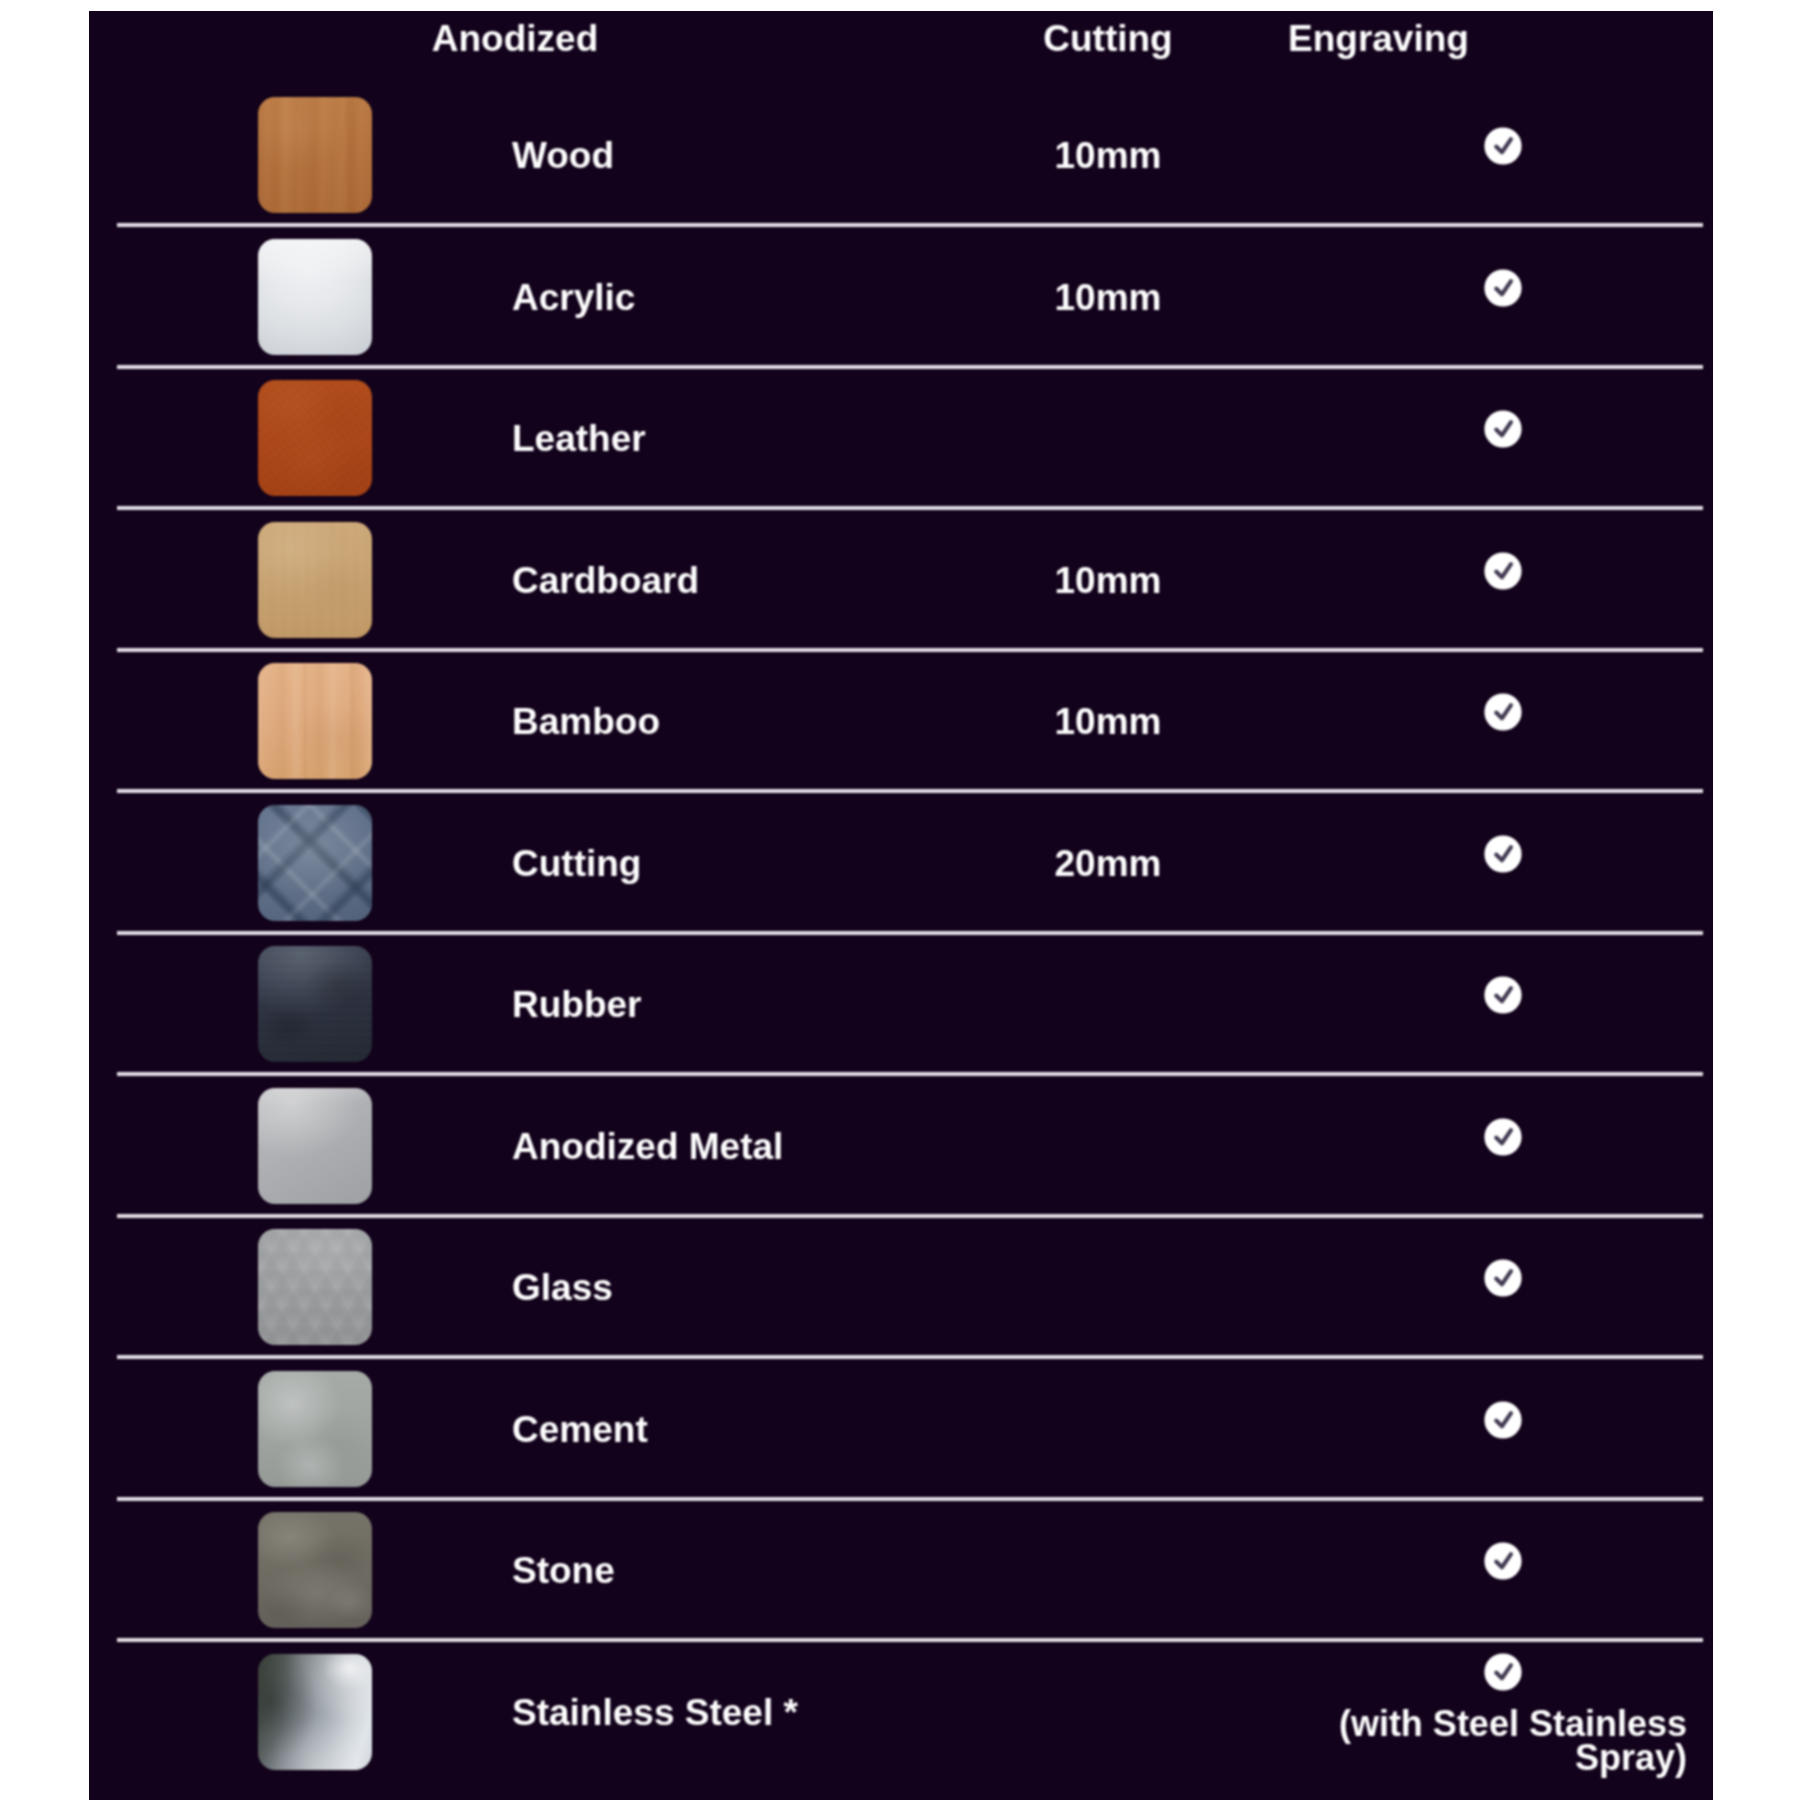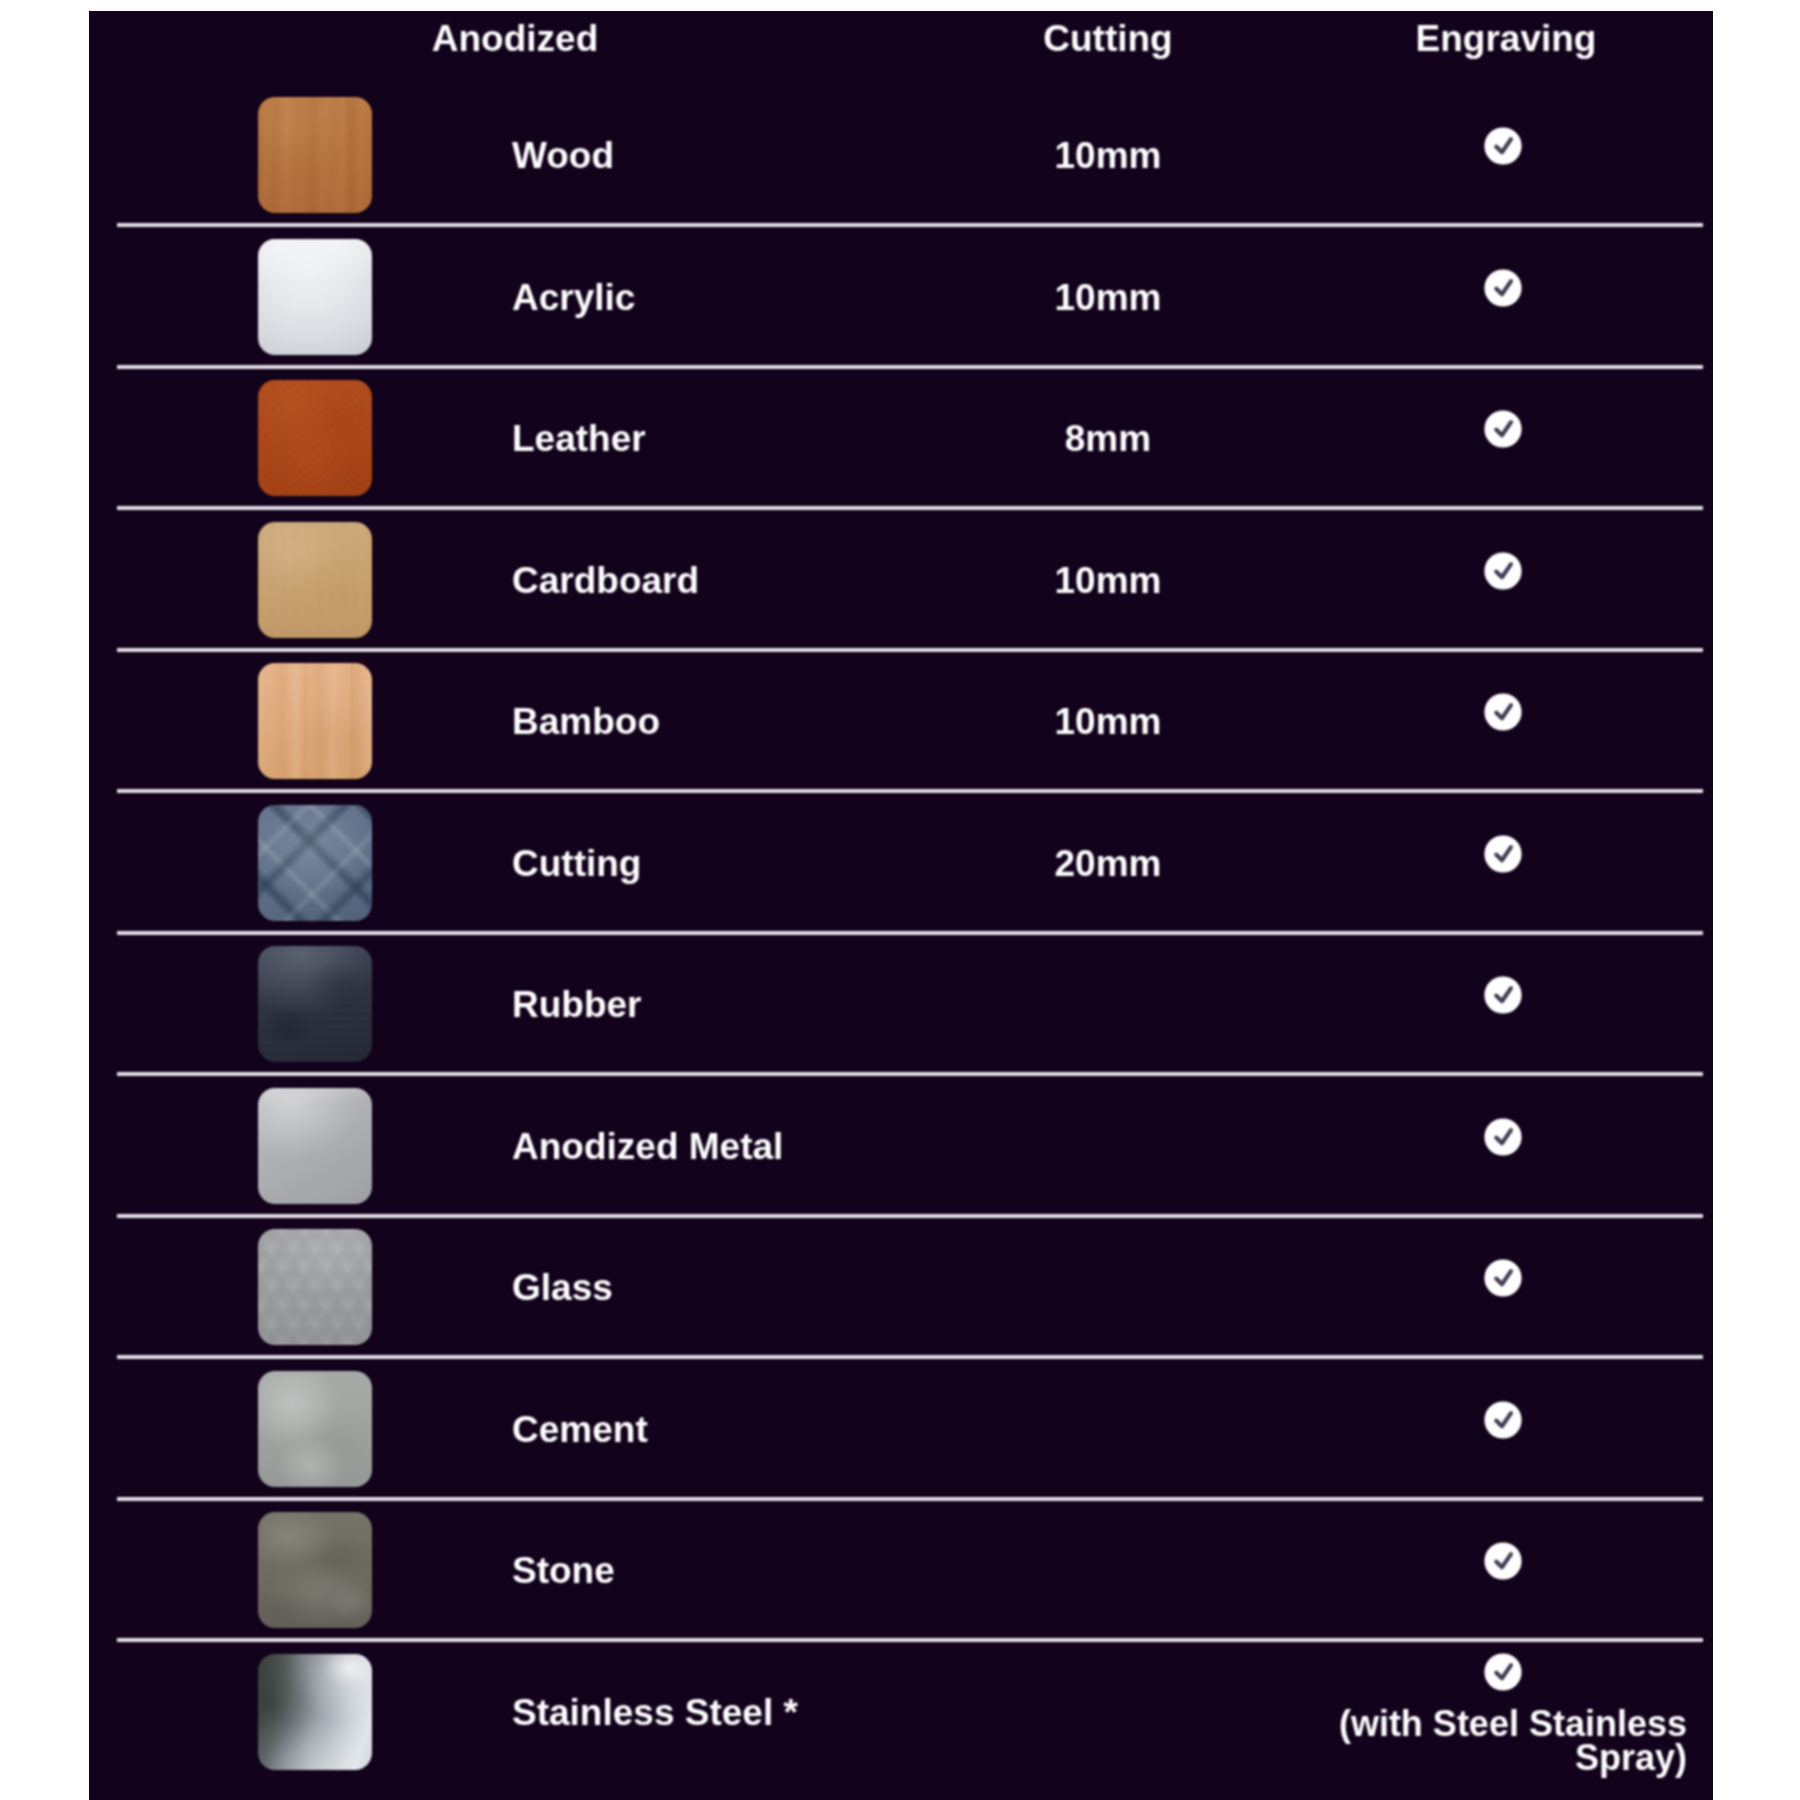--- a/index.html
+++ b/index.html
@@ -21,21 +21,21 @@
   .note{position:absolute;left:1232px;width:366px;text-align:center;color:#fdfdfd;
         font-size:36px;font-weight:bold;line-height:0.96;}
 </style>
 </head>
 <body>
 
 <div id="panel">
   <div id="table-body">
       <div class="hdr" style="left:256px;width:340px;text-align:center;top:9px;">Anodized</div>
       <div class="hdr" style="left:801px;width:436px;text-align:center;top:9px;">Cutting</div>
-      <div class="hdr" style="left:1199px;width:436px;text-align:center;top:9px;">Engraving</div>
+      <div class="hdr" style="left:1199px;width:436px;top:9px;">Engraving</div>
       <div class="swatch" style="top:86px;">
         <div class="tex" style="background:linear-gradient(178deg,#bc7b45 0%,#b5733f 42%,#ac6a37 100%);"></div>
         <div class="tex" style="background:repeating-linear-gradient(91deg,rgba(125,70,20,0.055) 0px,rgba(125,70,20,0.00) 4px,rgba(255,220,170,0.04) 9px,rgba(125,70,20,0.00) 14px,rgba(125,70,20,0.05) 19px);"></div>
         <div class="tex" style="background:repeating-linear-gradient(89deg,rgba(90,48,10,0.05) 0px,rgba(0,0,0,0) 20px,rgba(255,225,180,0.035) 31px,rgba(0,0,0,0) 45px);"></div>
         <div class="tex" style="background:radial-gradient(48% 38% at 32% 26%,rgba(255,222,176,0.08) 0%,rgba(255,222,176,0) 100%);"></div>
       </div>
       <div class="mname" style="top:126px;">Wood</div>
       <div class="cval" style="top:126px;">10mm</div>
       <div class="chkwrap" style="top:116px;"><span style="display:inline-block;width:38px;height:38px;line-height:0;"><svg viewBox="0 0 40 40" width="38" height="38" aria-hidden="true">
             <circle cx="20" cy="20" r="19.6" fill="#ffffff"></circle>
@@ -56,21 +56,20 @@
       <div class="swatch" style="top:369px;">
         <div class="tex" style="background:linear-gradient(178deg,#b14c1b 0%,#ab4618 52%,#a24013 100%);"></div>
         <div class="tex" style="background:radial-gradient(40% 34% at 30% 22%,rgba(255,190,130,0.055) 0%,rgba(255,190,130,0) 100%);"></div>
         <div class="tex" style="background:radial-gradient(36% 30% at 76% 30%,rgba(86,32,6,0.055) 0%,rgba(86,32,6,0) 100%);"></div>
         <div class="tex" style="background:radial-gradient(40% 34% at 46% 68%,rgba(255,190,130,0.045) 0%,rgba(255,190,130,0) 100%);"></div>
         <div class="tex" style="background:radial-gradient(32% 26% at 84% 80%,rgba(86,32,6,0.05) 0%,rgba(86,32,6,0) 100%);"></div>
         <div class="tex" style="background:repeating-linear-gradient(52deg,rgba(70,26,4,0.02) 0px,rgba(0,0,0,0) 2px,rgba(255,185,130,0.018) 4px,rgba(0,0,0,0) 6px);"></div>
         <div class="tex" style="background:repeating-linear-gradient(-38deg,rgba(70,26,4,0.018) 0px,rgba(0,0,0,0) 2px,rgba(255,185,130,0.016) 5px,rgba(0,0,0,0) 8px);"></div>
       </div>
       <div class="mname" style="top:409px;">Leather</div>
-      <div class="cval" style="top:409px;">8mm</div>
       <div class="chkwrap" style="top:399px;"><span style="display:inline-block;width:38px;height:38px;line-height:0;"><svg viewBox="0 0 40 40" width="38" height="38" aria-hidden="true">
             <circle cx="20" cy="20" r="19.6" fill="#ffffff"></circle>
             <path d="M12.8 20.6 L18.9 26.6 L28.4 12.8" fill="none" stroke="#433a52" stroke-width="4.3" stroke-linecap="round" stroke-linejoin="round"></path>
           </svg></span></div>
       <div class="divider" style="top:495px;"></div>
       <div class="swatch" style="top:510.5px;">
         <div class="tex" style="background:linear-gradient(178deg,#cda97a 0%,#c7a271 55%,#be9764 100%);"></div>
         <div class="tex" style="background:radial-gradient(44% 34% at 30% 24%,rgba(255,242,216,0.12) 0%,rgba(255,242,216,0) 100%);"></div>
         <div class="tex" style="background:radial-gradient(36% 28% at 74% 56%,rgba(150,105,55,0.09) 0%,rgba(150,105,55,0) 100%);"></div>
         <div class="tex" style="background:repeating-linear-gradient(90deg,rgba(150,105,55,0.02) 0px,rgba(0,0,0,0) 4px,rgba(255,240,215,0.02) 8px,rgba(0,0,0,0) 12px);"></div>

